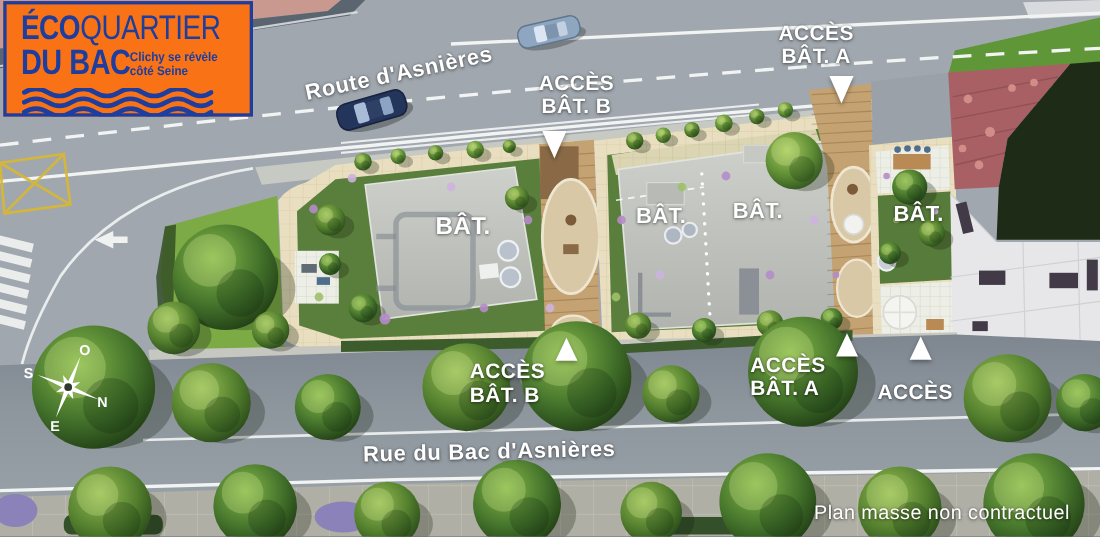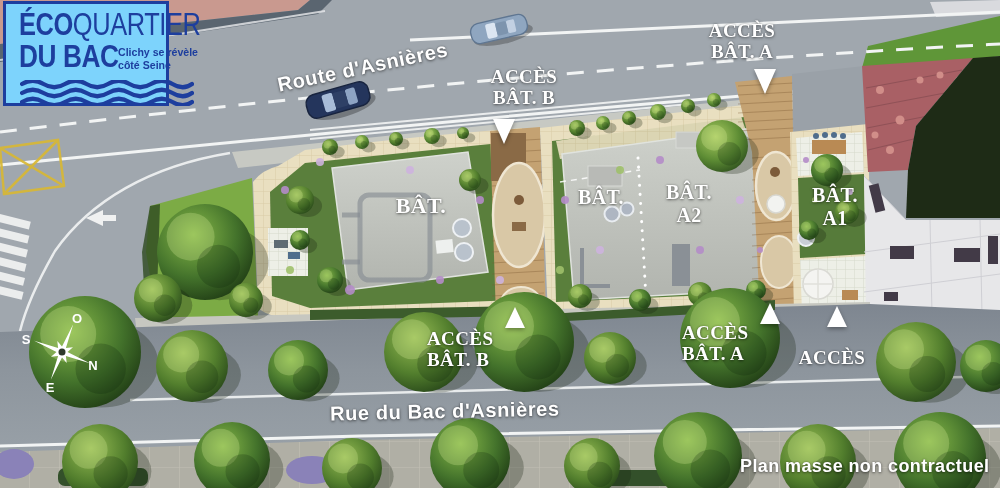--- a/index.html
+++ b/index.html
@@ -3,51 +3,51 @@
 <meta charset="utf-8">
 <style>
   html,body{margin:0;padding:0;background:#2a2d31;}
   #stage{position:relative;width:1000px;height:488px;overflow:hidden;
          font-family:"Liberation Sans",sans-serif;background:#99a0a7;}
   #scene{position:absolute;left:0;top:0;}
 
   
   .lbl{position:absolute;color:#fff;white-space:nowrap;z-index:6;
        text-shadow:0 1px 3px rgba(0,0,0,.5),0 0 2px rgba(0,0,0,.25);}
-  .lbl .l{display:block;font-family:Liberation Serif, serif;}
+  .lbl .l{display:block;}
   .access{font-weight:bold;font-size:19px;line-height:21px;letter-spacing:.4px;}
   .bld{font-weight:bold;text-align:center;font-size:20px;line-height:23px;letter-spacing:.3px;}
   #lbl-b2{left:368px;top:193px;width:106px;font-size:22px;line-height:26px;}
   #lbl-b1{left:548px;top:186px;width:106px;}
   #lbl-a2{left:636px;top:181px;width:106px;}
   #lbl-a1{left:782px;top:184px;width:106px;}
   #acc-top-b{left:468px;top:66px;width:112px;text-align:center;}
   #acc-top-a{left:686px;top:20px;width:112px;text-align:center;}
   #acc-bot-b{left:427px;top:328px;text-align:left;}
   #acc-bot-a{left:682px;top:322px;text-align:left;}
   #acc-parking{left:778px;top:347px;width:108px;text-align:center;}
   #lbl-route{left:278px;top:74px;font-size:20px;font-weight:bold;letter-spacing:.6px;
              transform:rotate(-12deg);transform-origin:left center;}
   #lbl-rue{left:330px;top:400px;font-size:20px;font-weight:bold;letter-spacing:.6px;
            transform:rotate(-1.3deg);}
-  #lbl-plan{left:740px;top:456px;font-size:18px;font-weight:bold;letter-spacing:.4px;}
+  #lbl-plan{left:740px;top:456px;font-size:18px;font-weight:normal;letter-spacing:.4px;}
 
   
   .tri{position:absolute;width:0;height:0;z-index:5;
        filter:drop-shadow(0 2px 2px rgba(0,0,0,.35));}
   .tri.down{border-left:11px solid transparent;border-right:11px solid transparent;border-top:25px solid #fff;}
   .tri.up{border-left:10px solid transparent;border-right:10px solid transparent;border-bottom:21px solid #fff;}
   #tri-top-b{left:493px;top:119px;}
   #tri-top-a{left:754px;top:69px;}
   #tri-bot-b{left:505px;top:307px;}
   #tri-bot-a{left:760px;top:303px;}
   #tri-parking{left:827px;top:306px;}
 
   
-  .logo{position:absolute;left:3px;top:1px;width:166px;height:105px;background:#7dd3fc;
+  .logo{position:absolute;left:3px;top:1px;width:227px;height:105px;background:#f97316;
         border:3px solid #1d3e9e;box-sizing:border-box;z-index:8;}
   .l1wrap{position:absolute;left:13px;top:4px;transform:scaleX(.82);transform-origin:left top;
           white-space:nowrap;font-size:31px;line-height:33px;color:#1d3e9e;letter-spacing:-.5px;}
   .eco{font-weight:bold;}
   .quartier{font-weight:normal;}
   .dubac{position:absolute;left:13px;top:36px;transform:scaleX(.82);transform-origin:left top;
          font-weight:bold;font-size:32px;line-height:32px;color:#1d3e9e;letter-spacing:-.5px;white-space:nowrap;}
   .tagline{position:absolute;left:112px;top:42px;color:#1d3e9e;font-weight:bold;
            font-size:11.5px;line-height:13px;transform:scaleX(.92);transform-origin:left top;white-space:nowrap;}
   .waves{position:absolute;left:14px;top:76px;}
@@ -541,25 +541,23 @@
 </div>
 
 <div class="lbl bld" id="lbl-b2">
   <span class="l">BÂT.</span>
 </div>
 <div class="lbl bld" id="lbl-b1">
   <span class="l">BÂT.</span>
 </div>
 <div class="lbl bld" id="lbl-a2">
   <span class="l">BÂT.</span>
-  <span class="l">A2</span>
 </div>
 <div class="lbl bld" id="lbl-a1">
   <span class="l">BÂT.</span>
-  <span class="l">A1</span>
 </div>
 
 <div class="lbl" id="lbl-plan">Plan masse non contractuel</div>
 
 <div class="logo">
   <div class="l1wrap">
     <span class="eco">ÉCO</span><span class="quartier">QUARTIER</span>
   </div>
   <div class="dubac">DU BAC</div>
   <div class="tagline">

